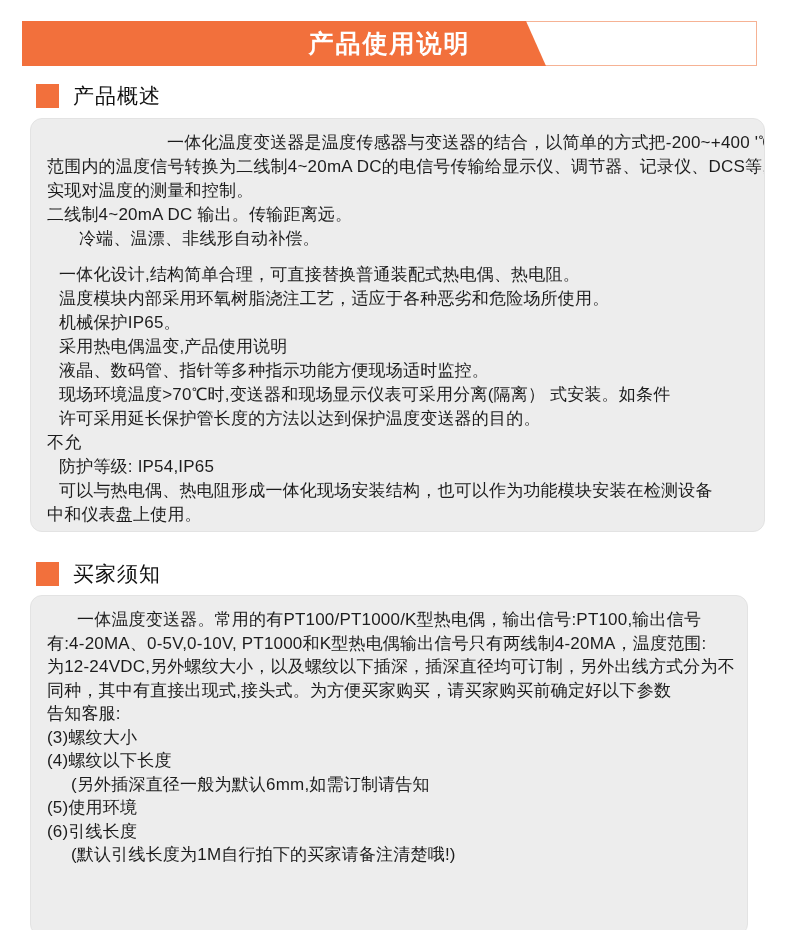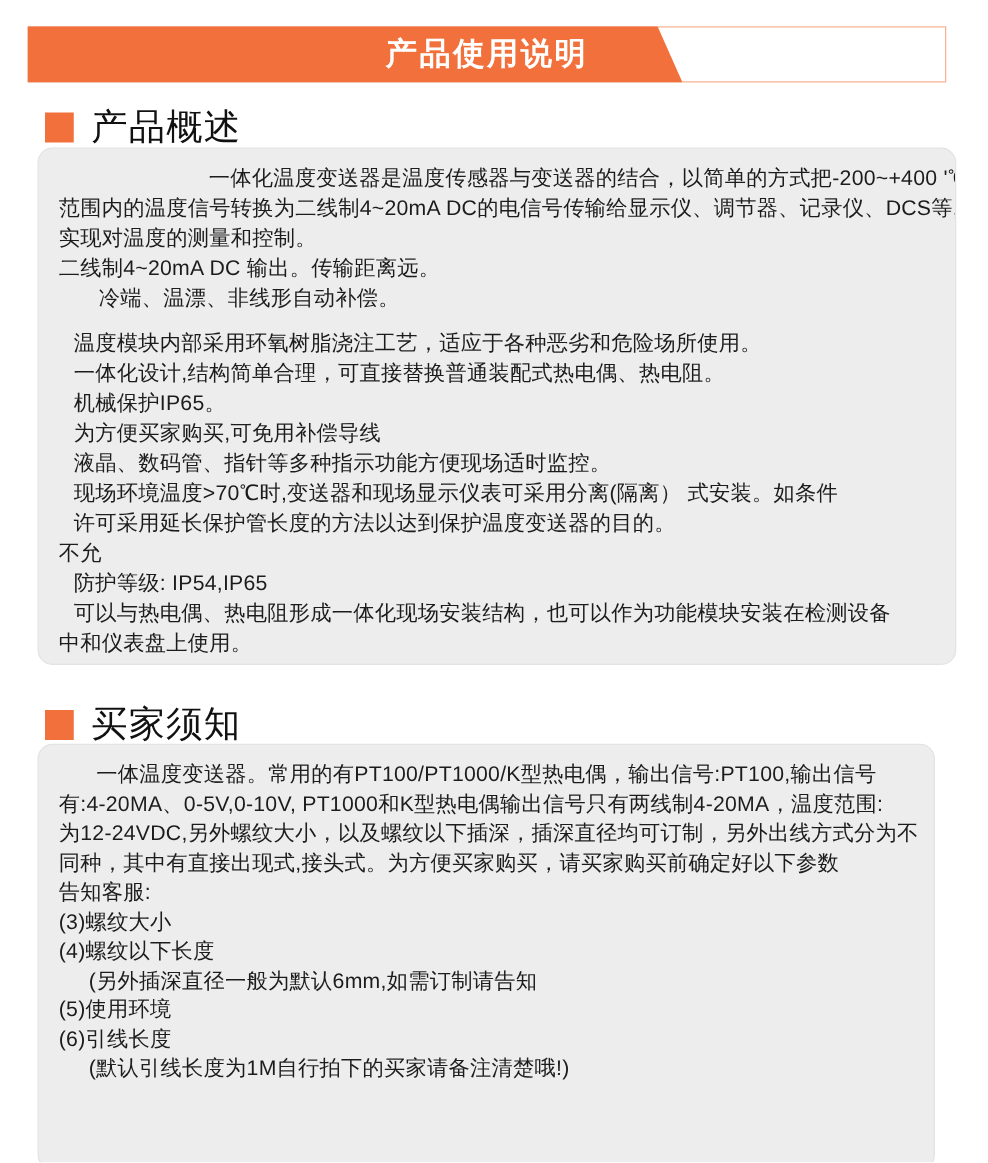--- a/index.html
+++ b/index.html
@@ -32,21 +32,21 @@
   }
   
   .section-head{position:absolute;display:flex;align-items:center;}
   .head1{left:36px;top:82px;}
   .head2{left:36px;top:560px;justify-content:space-between;}
   .bullet{
     width:23px;height:24px;background:#f2703c;
     display:inline-block;flex:0 0 auto;
   }
   .head-text{
-    margin-left:14px;font-size:29px;color:#111111;letter-spacing:1px;
+    margin-left:14px;font-size:21px;color:#111111;letter-spacing:1px;
   }
   
   .box{
     position:absolute;left:30px;
     background:#ededed;border:1px solid #e3e3e3;border-radius:12px;
     box-sizing:border-box;padding:12px 16px;overflow:hidden;
   }
   .box1{top:118px;width:735px;height:414px;}
   .box2{top:595px;width:718px;height:341px;}
   .ln{
@@ -77,24 +77,24 @@
     <span class="head-text">产品概述</span>
   </div>
 
   <div class="box box1">
     <div class="ln i120">一体化温度变送器是温度传感器与变送器的结合，以简单的方式把-200~+400 '℃</div>
     <div class="ln">范围内的温度信号转换为二线制4~20mA DC的电信号传输给显示仪、调节器、记录仪、DCS等,</div>
     <div class="ln">实现对温度的测量和控制。</div>
     <div class="ln">二线制4~20mA DC 输出。传输距离远。</div>
     <div class="ln i32">冷端、温漂、非线形自动补偿。</div>
     <div class="blank"></div>
+    <div class="ln i12">一体化设计,结构简单合理，可直接替换普通装配式热电偶、热电阻。</div>
     <div class="ln i12">温度模块内部采用环氧树脂浇注工艺，适应于各种恶劣和危险场所使用。</div>
-    <div class="ln i12">一体化设计,结构简单合理，可直接替换普通装配式热电偶、热电阻。</div>
     <div class="ln i12">机械保护IP65。</div>
-    <div class="ln i12">为方便买家购买,可免用补偿导线</div>
+    <div class="ln i12">采用热电偶温变,产品使用说明</div>
     <div class="ln i12">液晶、数码管、指针等多种指示功能方便现场适时监控。</div>
     <div class="ln i12">现场环境温度&gt;70℃时,变送器和现场显示仪表可采用分离(隔离） 式安装。如条件</div>
     <div class="ln i12">许可采用延长保护管长度的方法以达到保护温度变送器的目的。</div>
     <div class="ln">不允</div>
     <div class="ln i12">防护等级: IP54,IP65</div>
     <div class="ln i12">可以与热电偶、热电阻形成一体化现场安装结构，也可以作为功能模块安装在检测设备</div>
     <div class="ln">中和仪表盘上使用。</div>
   </div>
 
   <div class="section-head head2">

